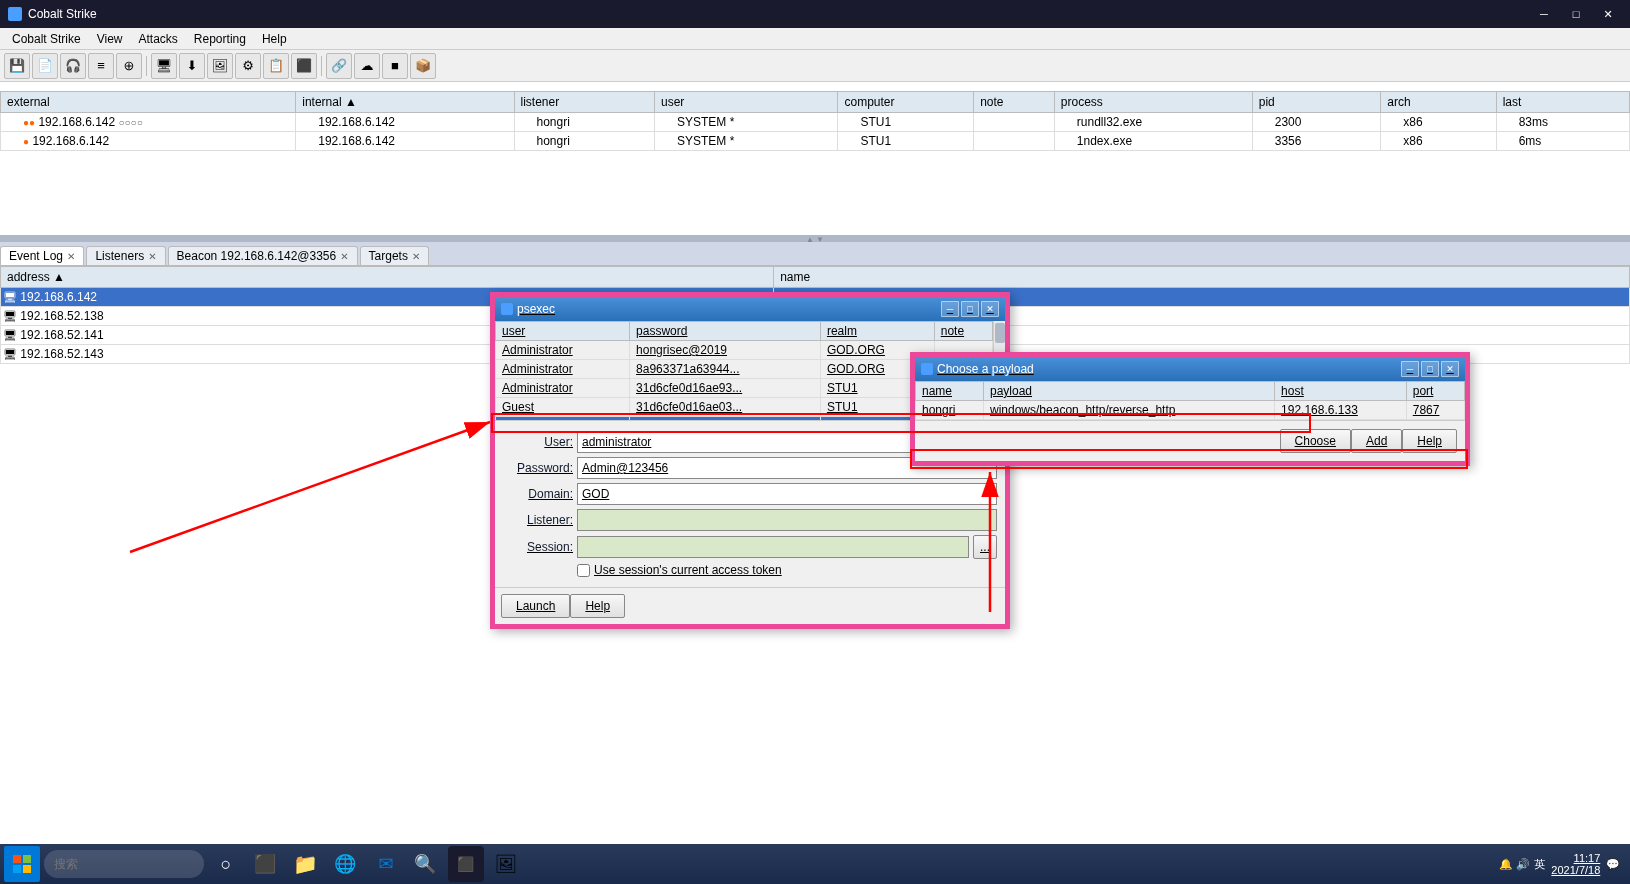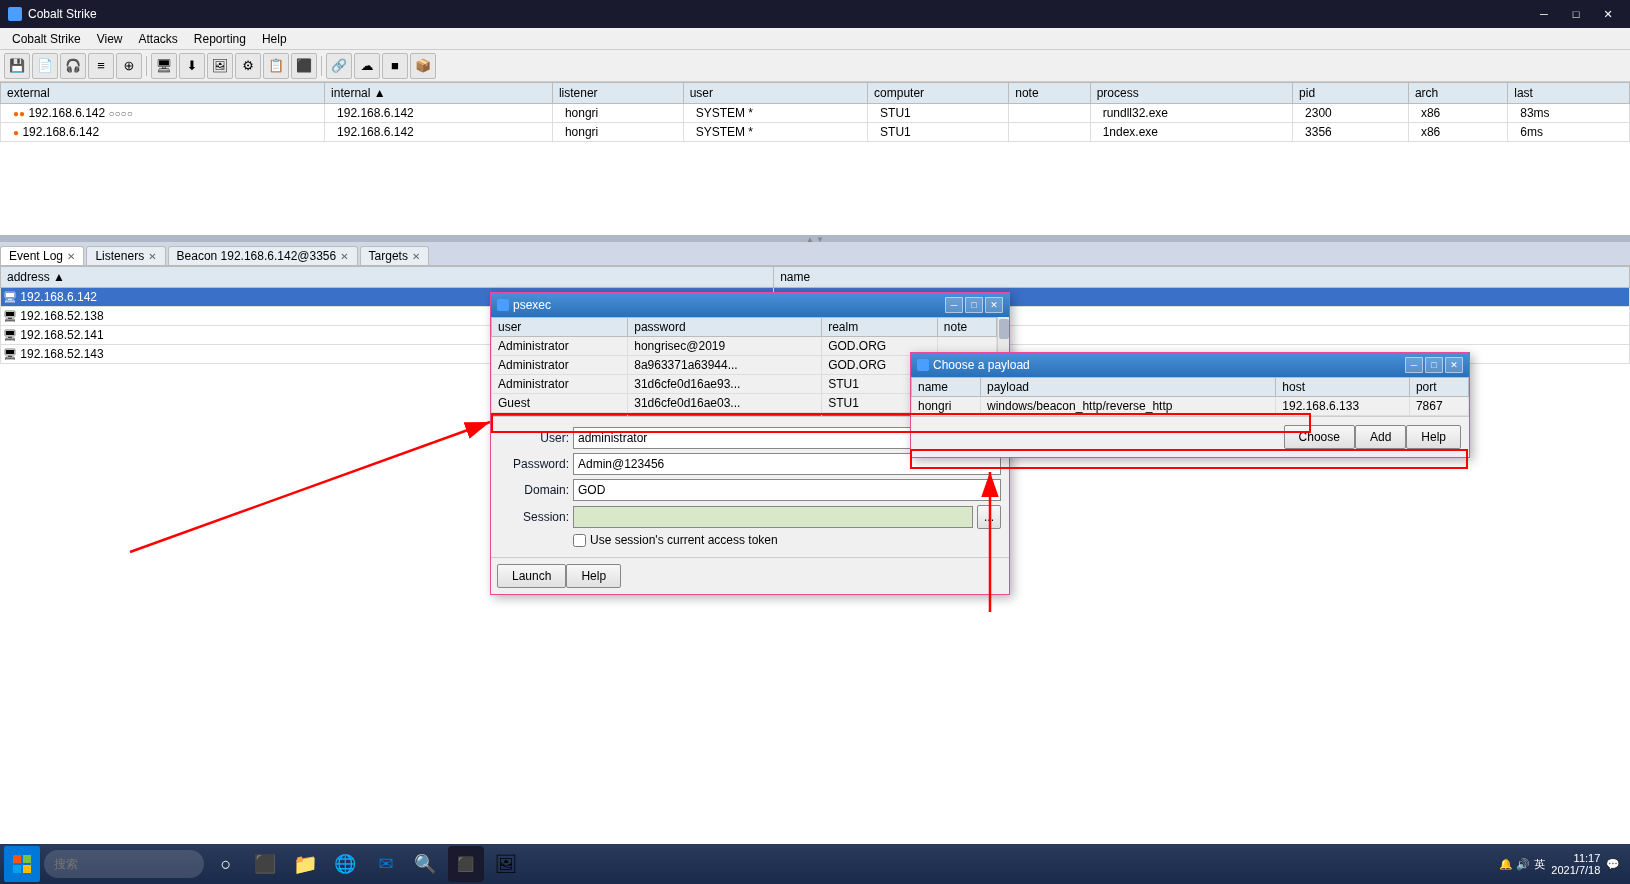--- a/index.html
+++ b/index.html
@@ -89,32 +89,33 @@
     .main-content {
       background: #c8d8e8;
       position: relative;
     }
 
     
     .session-table {
       width: 100%;
       background: white;
       border-collapse: collapse;
+      margin-top: 9px;
     }
     .session-table th {
       background: #dde8f0;
       border: 1px solid #bbb;
       padding: 3px 6px;
       text-align: left;
       font-weight: normal;
       font-size: 12px;
     }
     .session-table td {
       border: 1px solid #ddd;
-      padding: 2px 12px;
+      padding: 2px 22px;
       font-size: 12px;
     }
 
     
     .tab-bar {
       display: flex;
       background: #d0d8e8;
       border-bottom: 1px solid #bbb;
       padding-top: 4px;
     }
@@ -147,22 +148,23 @@
     .targets-table td {
       border: 1px solid #ddd;
       padding: 2px 2px;
     }
     .targets-table tr.selected td { background: #3a70c8; color: white; }
 
     
     .window {
       position: absolute;
       background: #f0f0f0;
-      border: 1px solid #ec4899;
+      border: 5px solid #ec4899;
       box-shadow: 3px 3px 10px rgba(0,0,0,0.3);
+      text-decoration: underline;
     }
     .window-titlebar {
       background: linear-gradient(to bottom, #4a90d9, #2a70b9);
       color: white;
       height: 24px;
       display: flex;
       align-items: center;
       padding: 0 6px;
       justify-content: space-between;
       user-select: none;
@@ -553,20 +555,24 @@
         </div>
         <div class="form-row">
           <span class="form-label">Password:</span>
           <input type="text" class="form-input" value="Admin@123456" style="">
         </div>
         <div class="form-row">
           <span class="form-label">Domain:</span>
           <input type="text" class="form-input" value="GOD" style="">
         </div>
         <div class="form-row">
+          <span class="form-label">Listener:</span>
+          <input type="text" class="form-input green" value="" style="">
+        </div>
+        <div class="form-row">
           <span class="form-label">Session:</span>
           <input type="text" class="form-input green" value="" style="width: calc(100% - 30px);">
           <button class="btn" style="width:24px;padding:0;">...</button>
         </div>
         <div class="checkbox-row">
           <input type="checkbox" style="">
           <span>Use session's current access token</span>
         </div>
       </div>
 
@@ -652,19 +658,19 @@
   <div class="taskbar-icon" style="color:#0078d7;">✉</div>
   <div class="taskbar-icon">🔍</div>
   <div class="taskbar-icon" style="background:#1a1a2e; color:white; font-size:14px;">⬛</div>
   <div class="taskbar-icon">🖼</div>
   <div class="taskbar-right">
     <span style="display:flex;gap:4px;align-items:center;">
       <span>🔔</span>
       <span>🔊</span>
       <span>英</span>
     </span>
-    <div style="display:flex;flex-direction:column;align-items:flex-end;">
+    <div style="display:flex;flex-direction:column;align-items:flex-end;text-decoration:underline;">
       <span>11:17</span>
       <span>2021/7/18</span>
     </div>
     <span>💬</span>
   </div>
 </div>
 
 </body></html>

